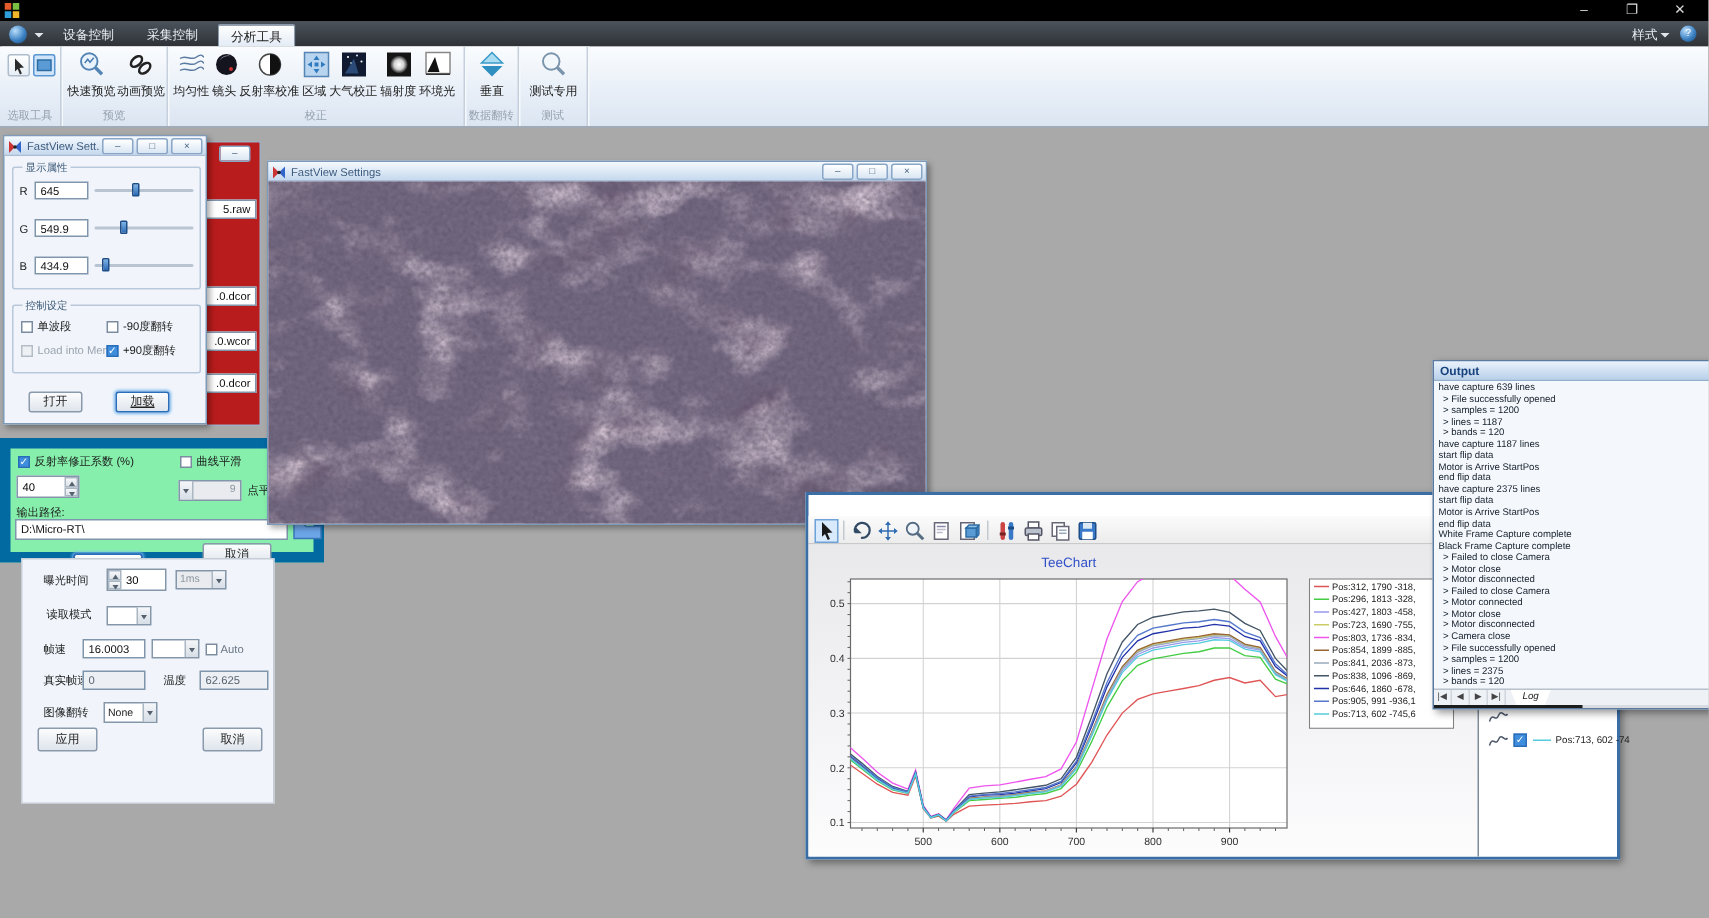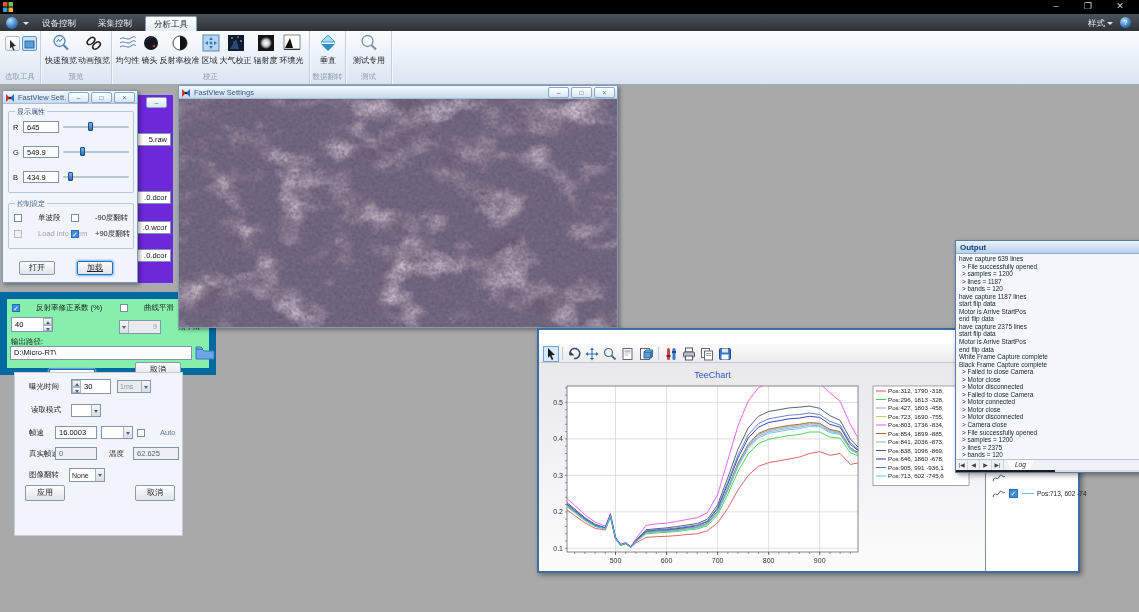--- a/index.html
+++ b/index.html
@@ -34,21 +34,21 @@
   .gadget{position:absolute;top:1px;width:21px;height:11px;border:1px solid #8aa6c6;background:linear-gradient(#ffffff,#d9e6f3);border-radius:2px;font-size:6.5px;line-height:9px;text-align:center;color:#45607e;}
   .wicon{position:absolute;left:2px;top:2px;width:10px;height:10px;}
 
   
   .fld{position:absolute;background:#fff;border:1px solid #7f95ab;font-size:7.5px;line-height:11px;padding:0 3px;white-space:nowrap;overflow:hidden;color:#111;}
   .fld.dis{background:#eceff3;color:#5a6672;}
   .cb{position:absolute;width:8px;height:8px;border:1px solid #7c8ca0;background:#fff;font-size:7px;line-height:8px;text-align:center;color:#fff;}
   .cb.checked{background:#3f8ede;border-color:#2a6db8;}
   .cb.checked::after{content:"✓";}
   .cb.dis{border-color:#b4bcc6;background:#eef1f4;}
-  .cblab{position:absolute;font-size:7.5px;color:#1a1a1a;white-space:nowrap;margin-left:13px;}
+  .cblab{position:absolute;font-size:7.5px;color:#1a1a1a;white-space:nowrap;}
   .cblab.dis{color:#9aa4ae;}
   .btn{position:absolute;border:1px solid #8a9aac;border-radius:2px;background:linear-gradient(#fbfcfd,#dfe5ec);font-size:8px;text-align:center;color:#222;}
   .btn.focus{border-color:#2a6db8;box-shadow:0 0 2px 1px #79b5ef;text-decoration:underline;}
   .combo{position:absolute;background:#fff;border:1px solid #8496a9;font-size:7px;color:#222;}
   .combo.dis{background:#e9ebee;color:#8d97a1;}
   .combo .arr{position:absolute;right:0;top:0;bottom:0;width:9px;background:linear-gradient(#f4f6f9,#d7dee6);border-left:1px solid #aab6c2;}
   .combo .arr::after{content:"";position:absolute;left:2px;top:45%;border-left:2.5px solid transparent;border-right:2.5px solid transparent;border-top:3px solid #55616e;}
   .combo .val{position:absolute;left:2px;top:0;bottom:0;right:10px;line-height:12px;overflow:hidden;}
   .spin{position:absolute;background:#fff;border:1px solid #8496a9;}
   .spin .sval{position:absolute;top:0;bottom:0;font-size:7.5px;line-height:13px;}
@@ -228,21 +228,21 @@
         <line x1="12.5" y1="12" x2="17" y2="16.5" stroke="#7a94ac" stroke-width="2.2"></line>
           </svg></div>
       <div class="rlab">测试专用</div>
     </div>
     <div class="glabel">测试</div>
   </div>
 </div>
 
 <div class="abs" style="left:0;top:85px;width:1139px;height:527px">
 
-  <div class="abs" style="left:137px;top:9px;width:37px;height:190px;background:#6d28d9;border:1px solid #9db0c6;border-left:none;overflow:hidden">
+  <div class="abs" style="left:137px;top:9px;width:37px;height:190px;background:#b91c1c;border:1px solid #9db0c6;border-left:none;overflow:hidden">
     <div class="gadget" style="left:9px;top:2px">–</div>
     <div id="file-frag-host">
         <div class="fld" style="left: -18px; top: 38px; width: 52px; height: 13px; text-align: right; line-height: 11px;">5.raw</div>
         <div class="fld" style="left: -18px; top: 96px; width: 52px; height: 13px; text-align: right; line-height: 11px;">.0.dcor</div>
         <div class="fld" style="left: -18px; top: 126px; width: 52px; height: 13px; text-align: right; line-height: 11px;">.0.wcor</div>
         <div class="fld" style="left: -18px; top: 154px; width: 52px; height: 13px; text-align: right; line-height: 11px;">.0.dcor</div>
       </div>
   </div>
 
   <div class="abs" style="left:0;top:207px;width:216px;height:83px;background:#86efac;border:7px solid #0369a1">
@@ -304,21 +304,21 @@
     <div class="fld dis" style="left:118px;top:74px;width:46px;height:13px">62.625</div>
     <span class="lab" style="left:14px;top:97px">图像翻转</span>
     <div class="combo" style="left:54px;top:95px;width:36px;height:14px">
       <span class="val" style="line-height:13px">None</span>
         <span class="arr"></span>
     </div>
     <div class="btn" style="left:10px;top:112px;width:40px;height:16px;line-height:14px">应用</div>
     <div class="btn" style="left:120px;top:112px;width:40px;height:16px;line-height:14px">取消</div>
   </div>
 
-  <div class="win" style="left:178px;top:0;width:440px;height:243px">
+  <div class="win" style="left:178px;top:22px;width:440px;height:243px">
     <div class="wtitle">
       <svg class="wicon" width="10" height="10">
         <path d="M1 1 L5 5 L1 9 Z" fill="#c33"></path>
           <path d="M9 1 L5 5 L9 9 Z" fill="#36c"></path>
           <circle cx="5" cy="5" r="1.2" fill="#222"></circle>
       </svg>
       <span style="margin-left:13px">FastView Settings</span>
       <span class="gadget" style="right:48px">–</span>
       <span class="gadget" style="right:25px">□</span>
       <span class="gadget" style="right:2px">×</span>

